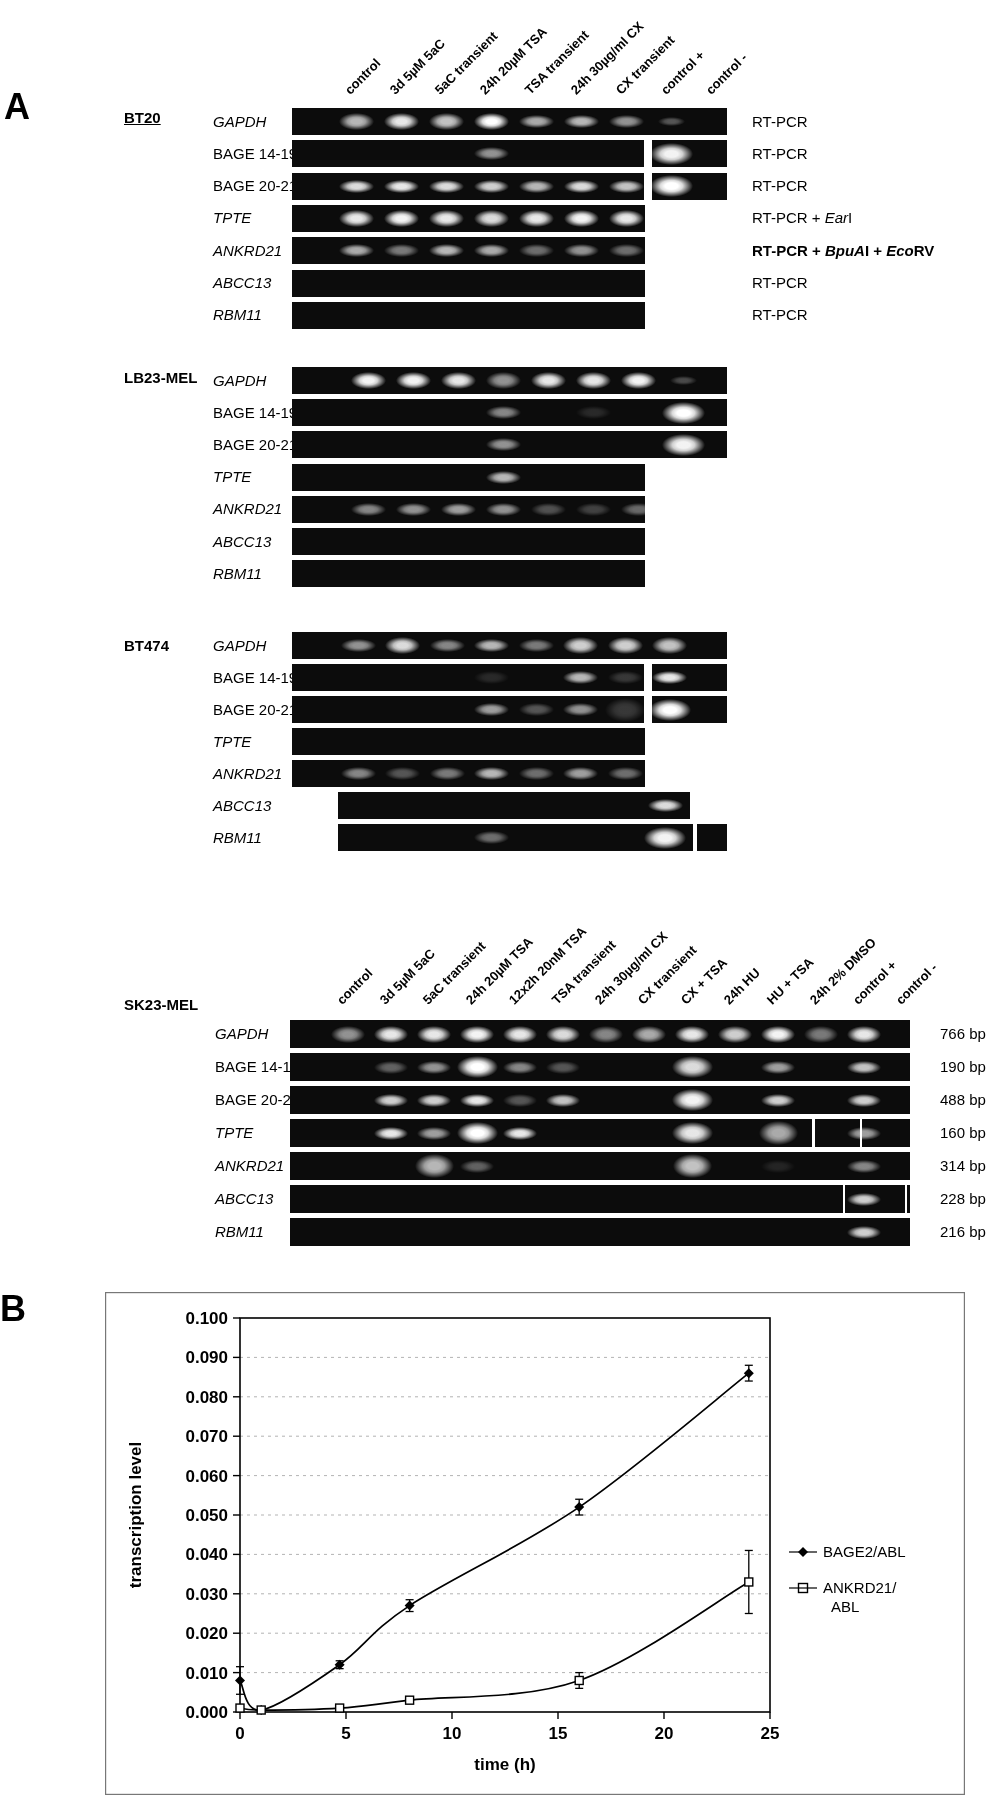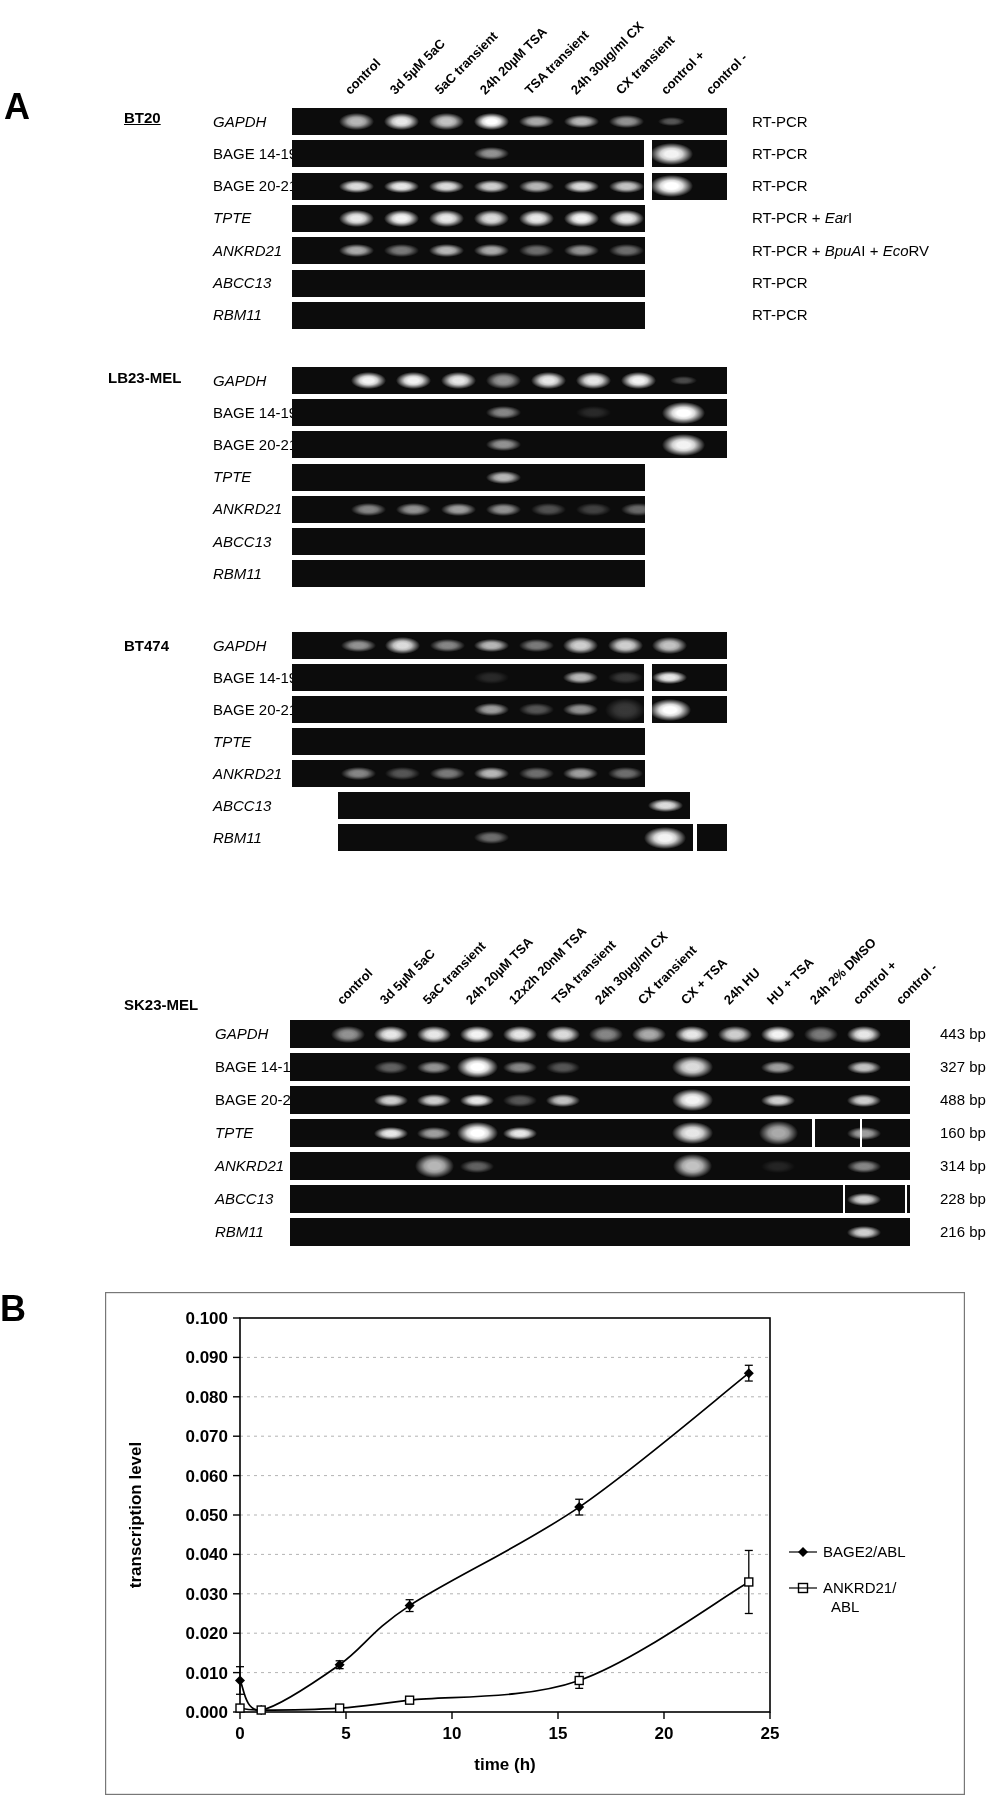--- a/index.html
+++ b/index.html
@@ -75,28 +75,28 @@
       <div class="rowright" style="left: 752px; top: 209.4px;">RT-PCR + <i>Ear</i>I</div>
       <div class="rowlab it" style="left: 213px; top: 241.7px;">ANKRD21</div>
       <div class="gelbox" style="left: 292px; top: 237.2px; width: 353px; height: 27px; background: rgb(12, 12, 12);"></div>
       <div class="band" style="left: 338.5px; top: 244.2px; width: 35px; height: 13px; opacity: 0.65; background: radial-gradient(closest-side, rgb(255, 255, 255) 30%, rgba(255, 255, 255, 0.85) 52%, rgba(255, 255, 255, 0) 100%);"></div>
       <div class="band" style="left: 383.6px; top: 244.2px; width: 35px; height: 13px; opacity: 0.45; background: radial-gradient(closest-side, rgb(255, 255, 255) 30%, rgba(255, 255, 255, 0.85) 52%, rgba(255, 255, 255, 0) 100%);"></div>
       <div class="band" style="left: 428.7px; top: 244.2px; width: 35px; height: 13px; opacity: 0.7; background: radial-gradient(closest-side, rgb(255, 255, 255) 30%, rgba(255, 255, 255, 0.85) 52%, rgba(255, 255, 255, 0) 100%);"></div>
       <div class="band" style="left: 473.8px; top: 244.2px; width: 35px; height: 13px; opacity: 0.65; background: radial-gradient(closest-side, rgb(255, 255, 255) 30%, rgba(255, 255, 255, 0.85) 52%, rgba(255, 255, 255, 0) 100%);"></div>
       <div class="band" style="left: 518.9px; top: 244.2px; width: 35px; height: 13px; opacity: 0.4; background: radial-gradient(closest-side, rgb(255, 255, 255) 30%, rgba(255, 255, 255, 0.85) 52%, rgba(255, 255, 255, 0) 100%);"></div>
       <div class="band" style="left: 564px; top: 244.2px; width: 35px; height: 13px; opacity: 0.55; background: radial-gradient(closest-side, rgb(255, 255, 255) 30%, rgba(255, 255, 255, 0.85) 52%, rgba(255, 255, 255, 0) 100%);"></div>
       <div class="band" style="left: 609.1px; top: 244.2px; width: 35px; height: 13px; opacity: 0.4; background: radial-gradient(closest-side, rgb(255, 255, 255) 30%, rgba(255, 255, 255, 0.85) 52%, rgba(255, 255, 255, 0) 100%);"></div>
-      <div class="rowright" style="left: 752px; top: 241.7px;">RT-PCR + <i>BpuA</i>I + <i>Eco</i>RV</div>
+      <div class="rowright" style="left: 752px; top: 241.7px; font-weight: bold;">RT-PCR + <i>BpuA</i>I + <i>Eco</i>RV</div>
       <div class="rowlab it" style="left: 213px; top: 274px;">ABCC13</div>
       <div class="gelbox" style="left: 292px; top: 269.5px; width: 353px; height: 27px; background: rgb(12, 12, 12);"></div>
       <div class="rowright" style="left: 752px; top: 274px;">RT-PCR</div>
       <div class="rowlab it" style="left: 213px; top: 306.3px;">RBM11</div>
       <div class="gelbox" style="left: 292px; top: 301.8px; width: 353px; height: 27px; background: rgb(12, 12, 12);"></div>
       <div class="rowright" style="left: 752px; top: 306.3px;">RT-PCR</div>
-      <div class="cell-line" style="left: 108px; top: 369px;">LB23-MEL</div>
+      <div class="cell-line" style="left: 124px; top: 369px;">LB23-MEL</div>
       <div class="rowlab it" style="left: 213px; top: 371.5px;">GAPDH</div>
       <div class="gelbox" style="left: 292px; top: 367px; width: 435px; height: 27px; background: rgb(12, 12, 12);"></div>
       <div class="band" style="left: 350.5px; top: 372px; width: 35px; height: 17px; opacity: 0.95; background: radial-gradient(closest-side, rgb(255, 255, 255) 30%, rgba(255, 255, 255, 0.85) 52%, rgba(255, 255, 255, 0) 100%);"></div>
       <div class="band" style="left: 395.6px; top: 372px; width: 35px; height: 17px; opacity: 0.95; background: radial-gradient(closest-side, rgb(255, 255, 255) 30%, rgba(255, 255, 255, 0.85) 52%, rgba(255, 255, 255, 0) 100%);"></div>
       <div class="band" style="left: 440.7px; top: 372px; width: 35px; height: 17px; opacity: 0.9; background: radial-gradient(closest-side, rgb(255, 255, 255) 30%, rgba(255, 255, 255, 0.85) 52%, rgba(255, 255, 255, 0) 100%);"></div>
       <div class="band" style="left: 485.8px; top: 372px; width: 35px; height: 17px; opacity: 0.55; background: radial-gradient(closest-side, rgb(255, 255, 255) 30%, rgba(255, 255, 255, 0.85) 52%, rgba(255, 255, 255, 0) 100%);"></div>
       <div class="band" style="left: 530.9px; top: 372px; width: 35px; height: 17px; opacity: 0.9; background: radial-gradient(closest-side, rgb(255, 255, 255) 30%, rgba(255, 255, 255, 0.85) 52%, rgba(255, 255, 255, 0) 100%);"></div>
       <div class="band" style="left: 576px; top: 372px; width: 35px; height: 17px; opacity: 0.9; background: radial-gradient(closest-side, rgb(255, 255, 255) 30%, rgba(255, 255, 255, 0.85) 52%, rgba(255, 255, 255, 0) 100%);"></div>
       <div class="band" style="left: 621.1px; top: 372px; width: 35px; height: 17px; opacity: 0.95; background: radial-gradient(closest-side, rgb(255, 255, 255) 30%, rgba(255, 255, 255, 0.85) 52%, rgba(255, 255, 255, 0) 100%);"></div>
       <div class="band" style="left: 670.2px; top: 376px; width: 27px; height: 9px; opacity: 0.25; background: radial-gradient(closest-side, rgb(255, 255, 255) 30%, rgba(255, 255, 255, 0.85) 52%, rgba(255, 255, 255, 0) 100%);"></div>
@@ -193,32 +193,32 @@
       <div class="band" style="left: 460px; top: 1025.5px; width: 34px; height: 17px; opacity: 0.95; background: radial-gradient(closest-side, rgb(255, 255, 255) 30%, rgba(255, 255, 255, 0.85) 52%, rgba(255, 255, 255, 0) 100%);"></div>
       <div class="band" style="left: 503px; top: 1025.5px; width: 34px; height: 17px; opacity: 0.9; background: radial-gradient(closest-side, rgb(255, 255, 255) 30%, rgba(255, 255, 255, 0.85) 52%, rgba(255, 255, 255, 0) 100%);"></div>
       <div class="band" style="left: 546px; top: 1025.5px; width: 34px; height: 17px; opacity: 0.85; background: radial-gradient(closest-side, rgb(255, 255, 255) 30%, rgba(255, 255, 255, 0.85) 52%, rgba(255, 255, 255, 0) 100%);"></div>
       <div class="band" style="left: 589px; top: 1025.5px; width: 34px; height: 17px; opacity: 0.5; background: radial-gradient(closest-side, rgb(255, 255, 255) 30%, rgba(255, 255, 255, 0.85) 52%, rgba(255, 255, 255, 0) 100%);"></div>
       <div class="band" style="left: 632px; top: 1025.5px; width: 34px; height: 17px; opacity: 0.65; background: radial-gradient(closest-side, rgb(255, 255, 255) 30%, rgba(255, 255, 255, 0.85) 52%, rgba(255, 255, 255, 0) 100%);"></div>
       <div class="band" style="left: 675px; top: 1025.5px; width: 34px; height: 17px; opacity: 0.9; background: radial-gradient(closest-side, rgb(255, 255, 255) 30%, rgba(255, 255, 255, 0.85) 52%, rgba(255, 255, 255, 0) 100%);"></div>
       <div class="band" style="left: 718px; top: 1025.5px; width: 34px; height: 17px; opacity: 0.8; background: radial-gradient(closest-side, rgb(255, 255, 255) 30%, rgba(255, 255, 255, 0.85) 52%, rgba(255, 255, 255, 0) 100%);"></div>
       <div class="band" style="left: 761px; top: 1025.5px; width: 34px; height: 17px; opacity: 0.95; background: radial-gradient(closest-side, rgb(255, 255, 255) 30%, rgba(255, 255, 255, 0.85) 52%, rgba(255, 255, 255, 0) 100%);"></div>
       <div class="band" style="left: 804px; top: 1025.5px; width: 34px; height: 17px; opacity: 0.45; background: radial-gradient(closest-side, rgb(255, 255, 255) 30%, rgba(255, 255, 255, 0.85) 52%, rgba(255, 255, 255, 0) 100%);"></div>
       <div class="band" style="left: 847px; top: 1025.5px; width: 34px; height: 17px; opacity: 0.9; background: radial-gradient(closest-side, rgb(255, 255, 255) 30%, rgba(255, 255, 255, 0.85) 52%, rgba(255, 255, 255, 0) 100%);"></div>
-      <div class="rowright" style="left: 940px; top: 1025px;">443 bp</div>
+      <div class="rowright" style="left: 940px; top: 1025px;">766 bp</div>
       <div class="rowlab" style="left: 215px; top: 1058px;">BAGE 14-19</div>
       <div class="gelbox" style="left: 290px; top: 1053px; width: 620px; height: 28px; background: rgb(12, 12, 12);"></div>
       <div class="band" style="left: 374px; top: 1060.5px; width: 34px; height: 13px; opacity: 0.35; background: radial-gradient(closest-side, rgb(255, 255, 255) 30%, rgba(255, 255, 255, 0.85) 52%, rgba(255, 255, 255, 0) 100%);"></div>
       <div class="band" style="left: 417px; top: 1060.5px; width: 34px; height: 13px; opacity: 0.55; background: radial-gradient(closest-side, rgb(255, 255, 255) 30%, rgba(255, 255, 255, 0.85) 52%, rgba(255, 255, 255, 0) 100%);"></div>
       <div class="band" style="left: 456.5px; top: 1056px; width: 41px; height: 22px; opacity: 1; background: radial-gradient(closest-side, rgb(255, 255, 255) 30%, rgba(255, 255, 255, 0.85) 52%, rgba(255, 255, 255, 0) 100%);"></div>
       <div class="band" style="left: 503px; top: 1060.5px; width: 34px; height: 13px; opacity: 0.5; background: radial-gradient(closest-side, rgb(255, 255, 255) 30%, rgba(255, 255, 255, 0.85) 52%, rgba(255, 255, 255, 0) 100%);"></div>
       <div class="band" style="left: 546px; top: 1060.5px; width: 34px; height: 13px; opacity: 0.3; background: radial-gradient(closest-side, rgb(255, 255, 255) 30%, rgba(255, 255, 255, 0.85) 52%, rgba(255, 255, 255, 0) 100%);"></div>
       <div class="band" style="left: 671.5px; top: 1056px; width: 41px; height: 22px; opacity: 0.85; background: radial-gradient(closest-side, rgb(255, 255, 255) 30%, rgba(255, 255, 255, 0.85) 52%, rgba(255, 255, 255, 0) 100%);"></div>
       <div class="band" style="left: 761px; top: 1060.5px; width: 34px; height: 13px; opacity: 0.6; background: radial-gradient(closest-side, rgb(255, 255, 255) 30%, rgba(255, 255, 255, 0.85) 52%, rgba(255, 255, 255, 0) 100%);"></div>
       <div class="band" style="left: 847px; top: 1060.5px; width: 34px; height: 13px; opacity: 0.75; background: radial-gradient(closest-side, rgb(255, 255, 255) 30%, rgba(255, 255, 255, 0.85) 52%, rgba(255, 255, 255, 0) 100%);"></div>
-      <div class="rowright" style="left: 940px; top: 1058px;">327 bp</div>
+      <div class="rowright" style="left: 940px; top: 1058px;">190 bp</div>
       <div class="rowlab" style="left: 215px; top: 1091px;">BAGE 20-21</div>
       <div class="gelbox" style="left: 290px; top: 1086px; width: 620px; height: 28px; background: rgb(12, 12, 12);"></div>
       <div class="band" style="left: 374px; top: 1093.5px; width: 34px; height: 13px; opacity: 0.8; background: radial-gradient(closest-side, rgb(255, 255, 255) 30%, rgba(255, 255, 255, 0.85) 52%, rgba(255, 255, 255, 0) 100%);"></div>
       <div class="band" style="left: 417px; top: 1093.5px; width: 34px; height: 13px; opacity: 0.8; background: radial-gradient(closest-side, rgb(255, 255, 255) 30%, rgba(255, 255, 255, 0.85) 52%, rgba(255, 255, 255, 0) 100%);"></div>
       <div class="band" style="left: 460px; top: 1093.5px; width: 34px; height: 13px; opacity: 0.9; background: radial-gradient(closest-side, rgb(255, 255, 255) 30%, rgba(255, 255, 255, 0.85) 52%, rgba(255, 255, 255, 0) 100%);"></div>
       <div class="band" style="left: 503px; top: 1093.5px; width: 34px; height: 13px; opacity: 0.3; background: radial-gradient(closest-side, rgb(255, 255, 255) 30%, rgba(255, 255, 255, 0.85) 52%, rgba(255, 255, 255, 0) 100%);"></div>
       <div class="band" style="left: 546px; top: 1093.5px; width: 34px; height: 13px; opacity: 0.75; background: radial-gradient(closest-side, rgb(255, 255, 255) 30%, rgba(255, 255, 255, 0.85) 52%, rgba(255, 255, 255, 0) 100%);"></div>
       <div class="band" style="left: 671.5px; top: 1089px; width: 41px; height: 22px; opacity: 0.95; background: radial-gradient(closest-side, rgb(255, 255, 255) 30%, rgba(255, 255, 255, 0.85) 52%, rgba(255, 255, 255, 0) 100%);"></div>
       <div class="band" style="left: 761px; top: 1093.5px; width: 34px; height: 13px; opacity: 0.8; background: radial-gradient(closest-side, rgb(255, 255, 255) 30%, rgba(255, 255, 255, 0.85) 52%, rgba(255, 255, 255, 0) 100%);"></div>
       <div class="band" style="left: 847px; top: 1093.5px; width: 34px; height: 13px; opacity: 0.8; background: radial-gradient(closest-side, rgb(255, 255, 255) 30%, rgba(255, 255, 255, 0.85) 52%, rgba(255, 255, 255, 0) 100%);"></div>

